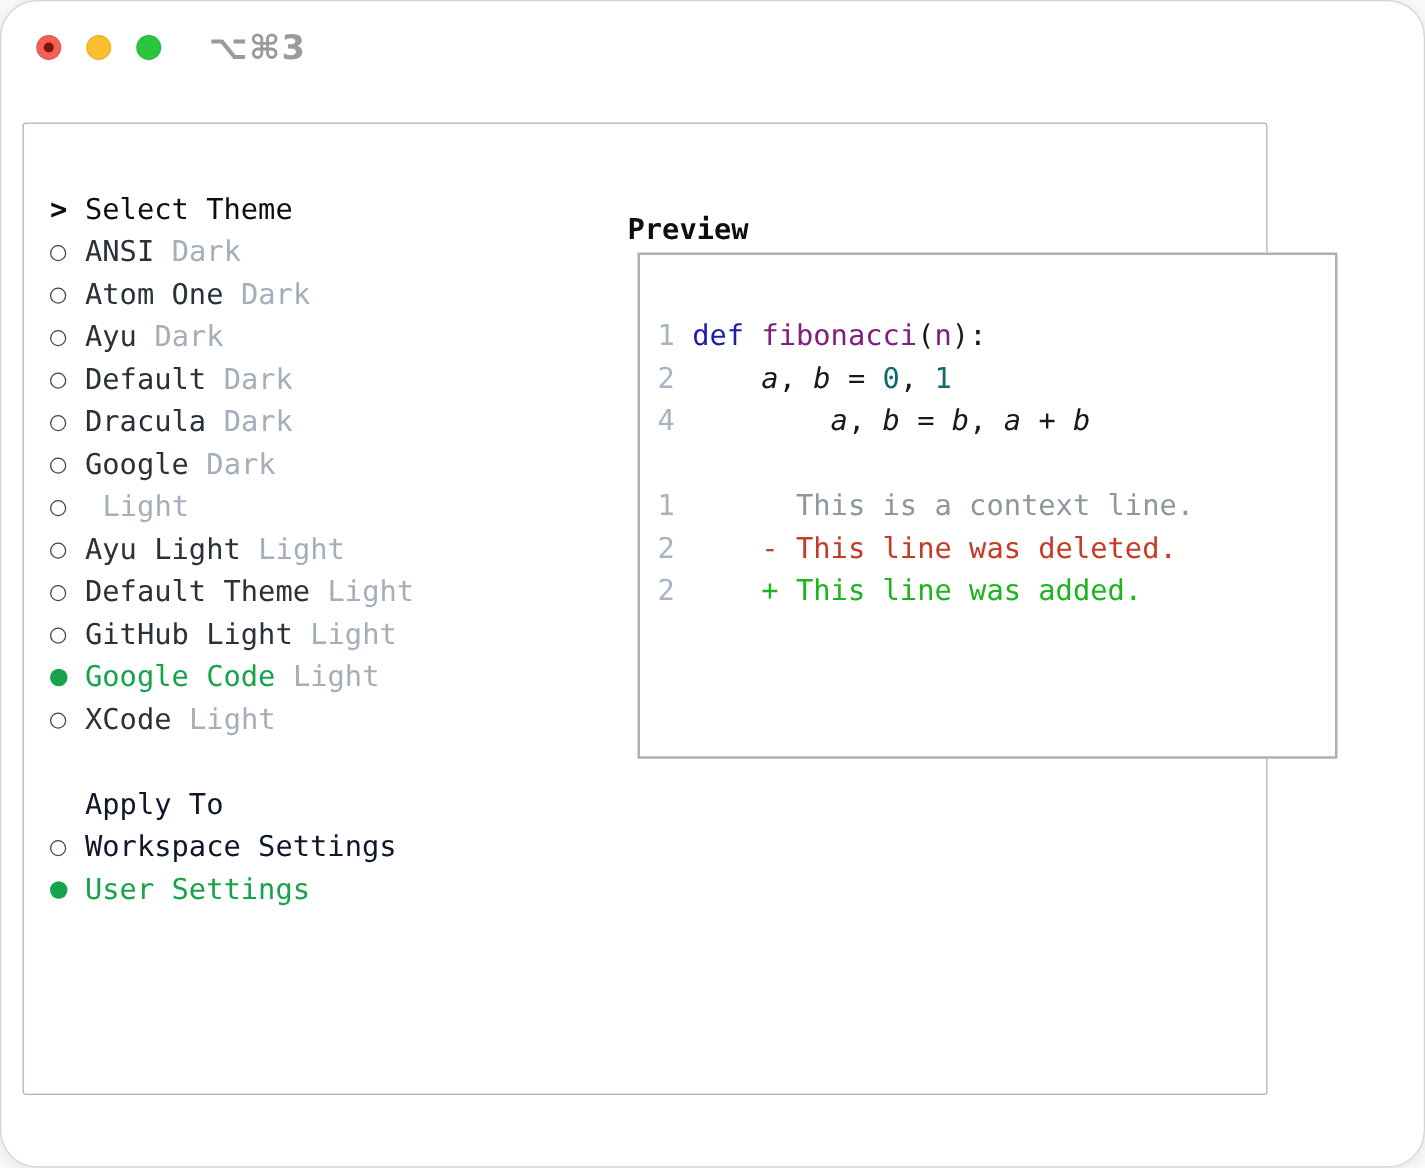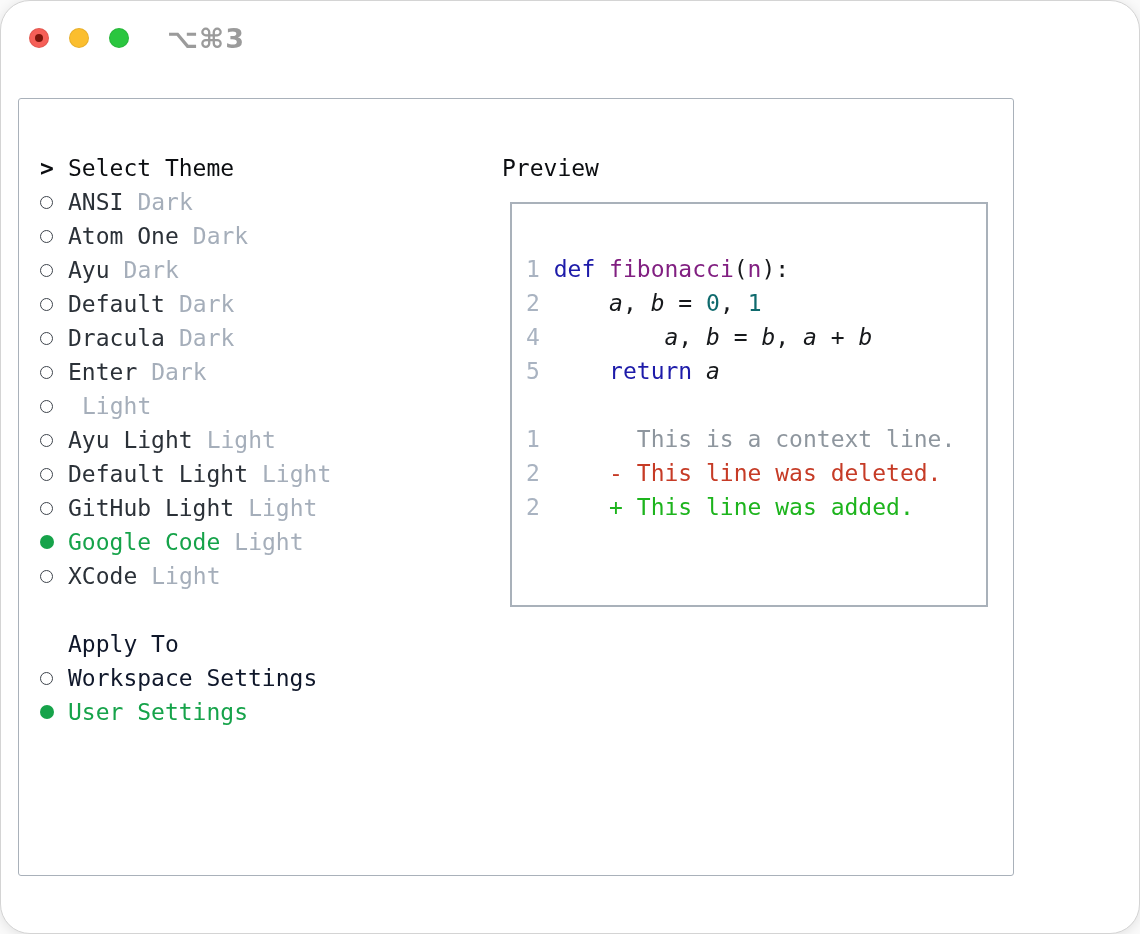--- a/index.html
+++ b/index.html
@@ -25,22 +25,22 @@
   .radio{width:13px;height:13px;border:1.5px solid #3e444c;border-radius:50%}
   .radio.sel{width:14px;height:14px;border:none;background:var(--selected_green)}
   .prefix{font-weight:bold;color:#0c0e11}
   .header-text{font-weight:normal;color:#0c0e11}
   .tname{color:#2b3138}
   .tname.sel{color:var(--selected_green)}
   .variant{color:var(--variant_label);margin-left:14px}
   .apply-label{color:#0f172a}
   .apply-label.sel{color:var(--selected_green)}
   .help{color:var(--variant_label);width:402px;line-height:34px}
-  .preview-title{position:absolute;left:483px;top:52px;font-size:23px;line-height:34px;font-weight:normal;color:#0c0e11}
-  .preview-box{position:absolute;left:491px;top:103px;width:478px;height:405px;border:2px solid var(--panel_border);background:#fff;padding:48px 0 4px 14px;overflow:hidden}
+  .preview-title{position:absolute;left:483px;top:68px;font-size:23px;line-height:34px;font-weight:bold;color:#0c0e11}
+  .preview-box{position:absolute;left:491px;top:103px;width:560px;height:405px;border:2px solid var(--panel_border);background:#fff;padding:48px 0 4px 14px;overflow:hidden}
   .code-line{white-space:pre;height:34px;font-size:23px;line-height:34px}
   .lnum{color:var(--line_number)}
   .tok-kw{color:var(--keyword)}
   .tok-fn{color:var(--function)}
   .tok-lit{color:var(--literal)}
   .tok-pl{color:var(--plain)}
   .tok-var{color:var(--plain);font-style:italic}
   .tok-ctx{color:var(--context)}
   .tok-del{color:var(--deleted)}
   .tok-add{color:var(--added)}
@@ -61,24 +61,24 @@
       <div class="row">
         <span class="marker prefix">&gt;</span>
         <span class="header-text">Select Theme</span>
       </div>
       <div id="themeRows">
           <div class="row"><span class="marker"><span class="radio"></span></span><span class="tname">ANSI</span><span class="variant">Dark</span></div>
           <div class="row"><span class="marker"><span class="radio"></span></span><span class="tname">Atom One</span><span class="variant">Dark</span></div>
           <div class="row"><span class="marker"><span class="radio"></span></span><span class="tname">Ayu</span><span class="variant">Dark</span></div>
           <div class="row"><span class="marker"><span class="radio"></span></span><span class="tname">Default</span><span class="variant">Dark</span></div>
           <div class="row"><span class="marker"><span class="radio"></span></span><span class="tname">Dracula</span><span class="variant">Dark</span></div>
-          <div class="row"><span class="marker"><span class="radio"></span></span><span class="tname">Enter</span><span class="variant">Dark</span></div>
+          <div class="row"><span class="marker"><span class="radio"></span></span><span class="tname">Google</span><span class="variant">Dark</span></div>
           <div class="row"><span class="marker"><span class="radio"></span></span><span class="variant">Light</span></div>
           <div class="row"><span class="marker"><span class="radio"></span></span><span class="tname">Ayu Light</span><span class="variant">Light</span></div>
-          <div class="row"><span class="marker"><span class="radio"></span></span><span class="tname">Default Light</span><span class="variant">Light</span></div>
+          <div class="row"><span class="marker"><span class="radio"></span></span><span class="tname">Default Theme</span><span class="variant">Light</span></div>
           <div class="row"><span class="marker"><span class="radio"></span></span><span class="tname">GitHub Light</span><span class="variant">Light</span></div>
           <div class="row"><span class="marker"><span class="radio sel"></span></span><span class="tname sel">Google Code</span><span class="variant">Light</span></div>
           <div class="row"><span class="marker"><span class="radio"></span></span><span class="tname">XCode</span><span class="variant">Light</span></div>
         </div>
       <div class="row"></div>
       <div class="row">
         <span class="marker"></span>
         <span class="apply-label">Apply To</span>
       </div>
       <div id="applyRows">
@@ -87,21 +87,20 @@
         </div>
       <div class="row"></div>
     </div>
 
     <div class="preview-title">Preview</div>
     <div class="preview-box">
       <div id="codeLines">
           <div class="code-line"><span class="lnum">1 </span><span class="tok-kw">def</span><span class="tok-pl"> </span><span class="tok-fn">fibonacci</span><span class="tok-pl">(</span><span class="tok-fn">n</span><span class="tok-pl">):</span></div>
           <div class="code-line"><span class="lnum">2 </span><span class="tok-pl">    </span><span class="tok-var">a</span><span class="tok-pl">, </span><span class="tok-var">b</span><span class="tok-pl"> = </span><span class="tok-lit">0</span><span class="tok-pl">, </span><span class="tok-lit">1</span></div>
           <div class="code-line"><span class="lnum">4 </span><span class="tok-pl">        </span><span class="tok-var">a</span><span class="tok-pl">, </span><span class="tok-var">b</span><span class="tok-pl"> = </span><span class="tok-var">b</span><span class="tok-pl">, </span><span class="tok-var">a</span><span class="tok-pl"> + </span><span class="tok-var">b</span></div>
-          <div class="code-line"><span class="lnum">5 </span><span class="tok-pl">    </span><span class="tok-kw">return</span><span class="tok-pl"> </span><span class="tok-var">a</span></div>
           <div class="code-line"><span class="lnum"></span></div>
           <div class="code-line"><span class="lnum">1 </span><span class="tok-ctx">      This is a context line.</span></div>
           <div class="code-line"><span class="lnum">2 </span><span class="tok-pl">    </span><span class="tok-del">- This line was deleted.</span></div>
           <div class="code-line"><span class="lnum">2 </span><span class="tok-pl">    </span><span class="tok-add">+ This line was added.</span></div>
         </div>
     </div>
   </div>
 </div>
 
 </body></html>

